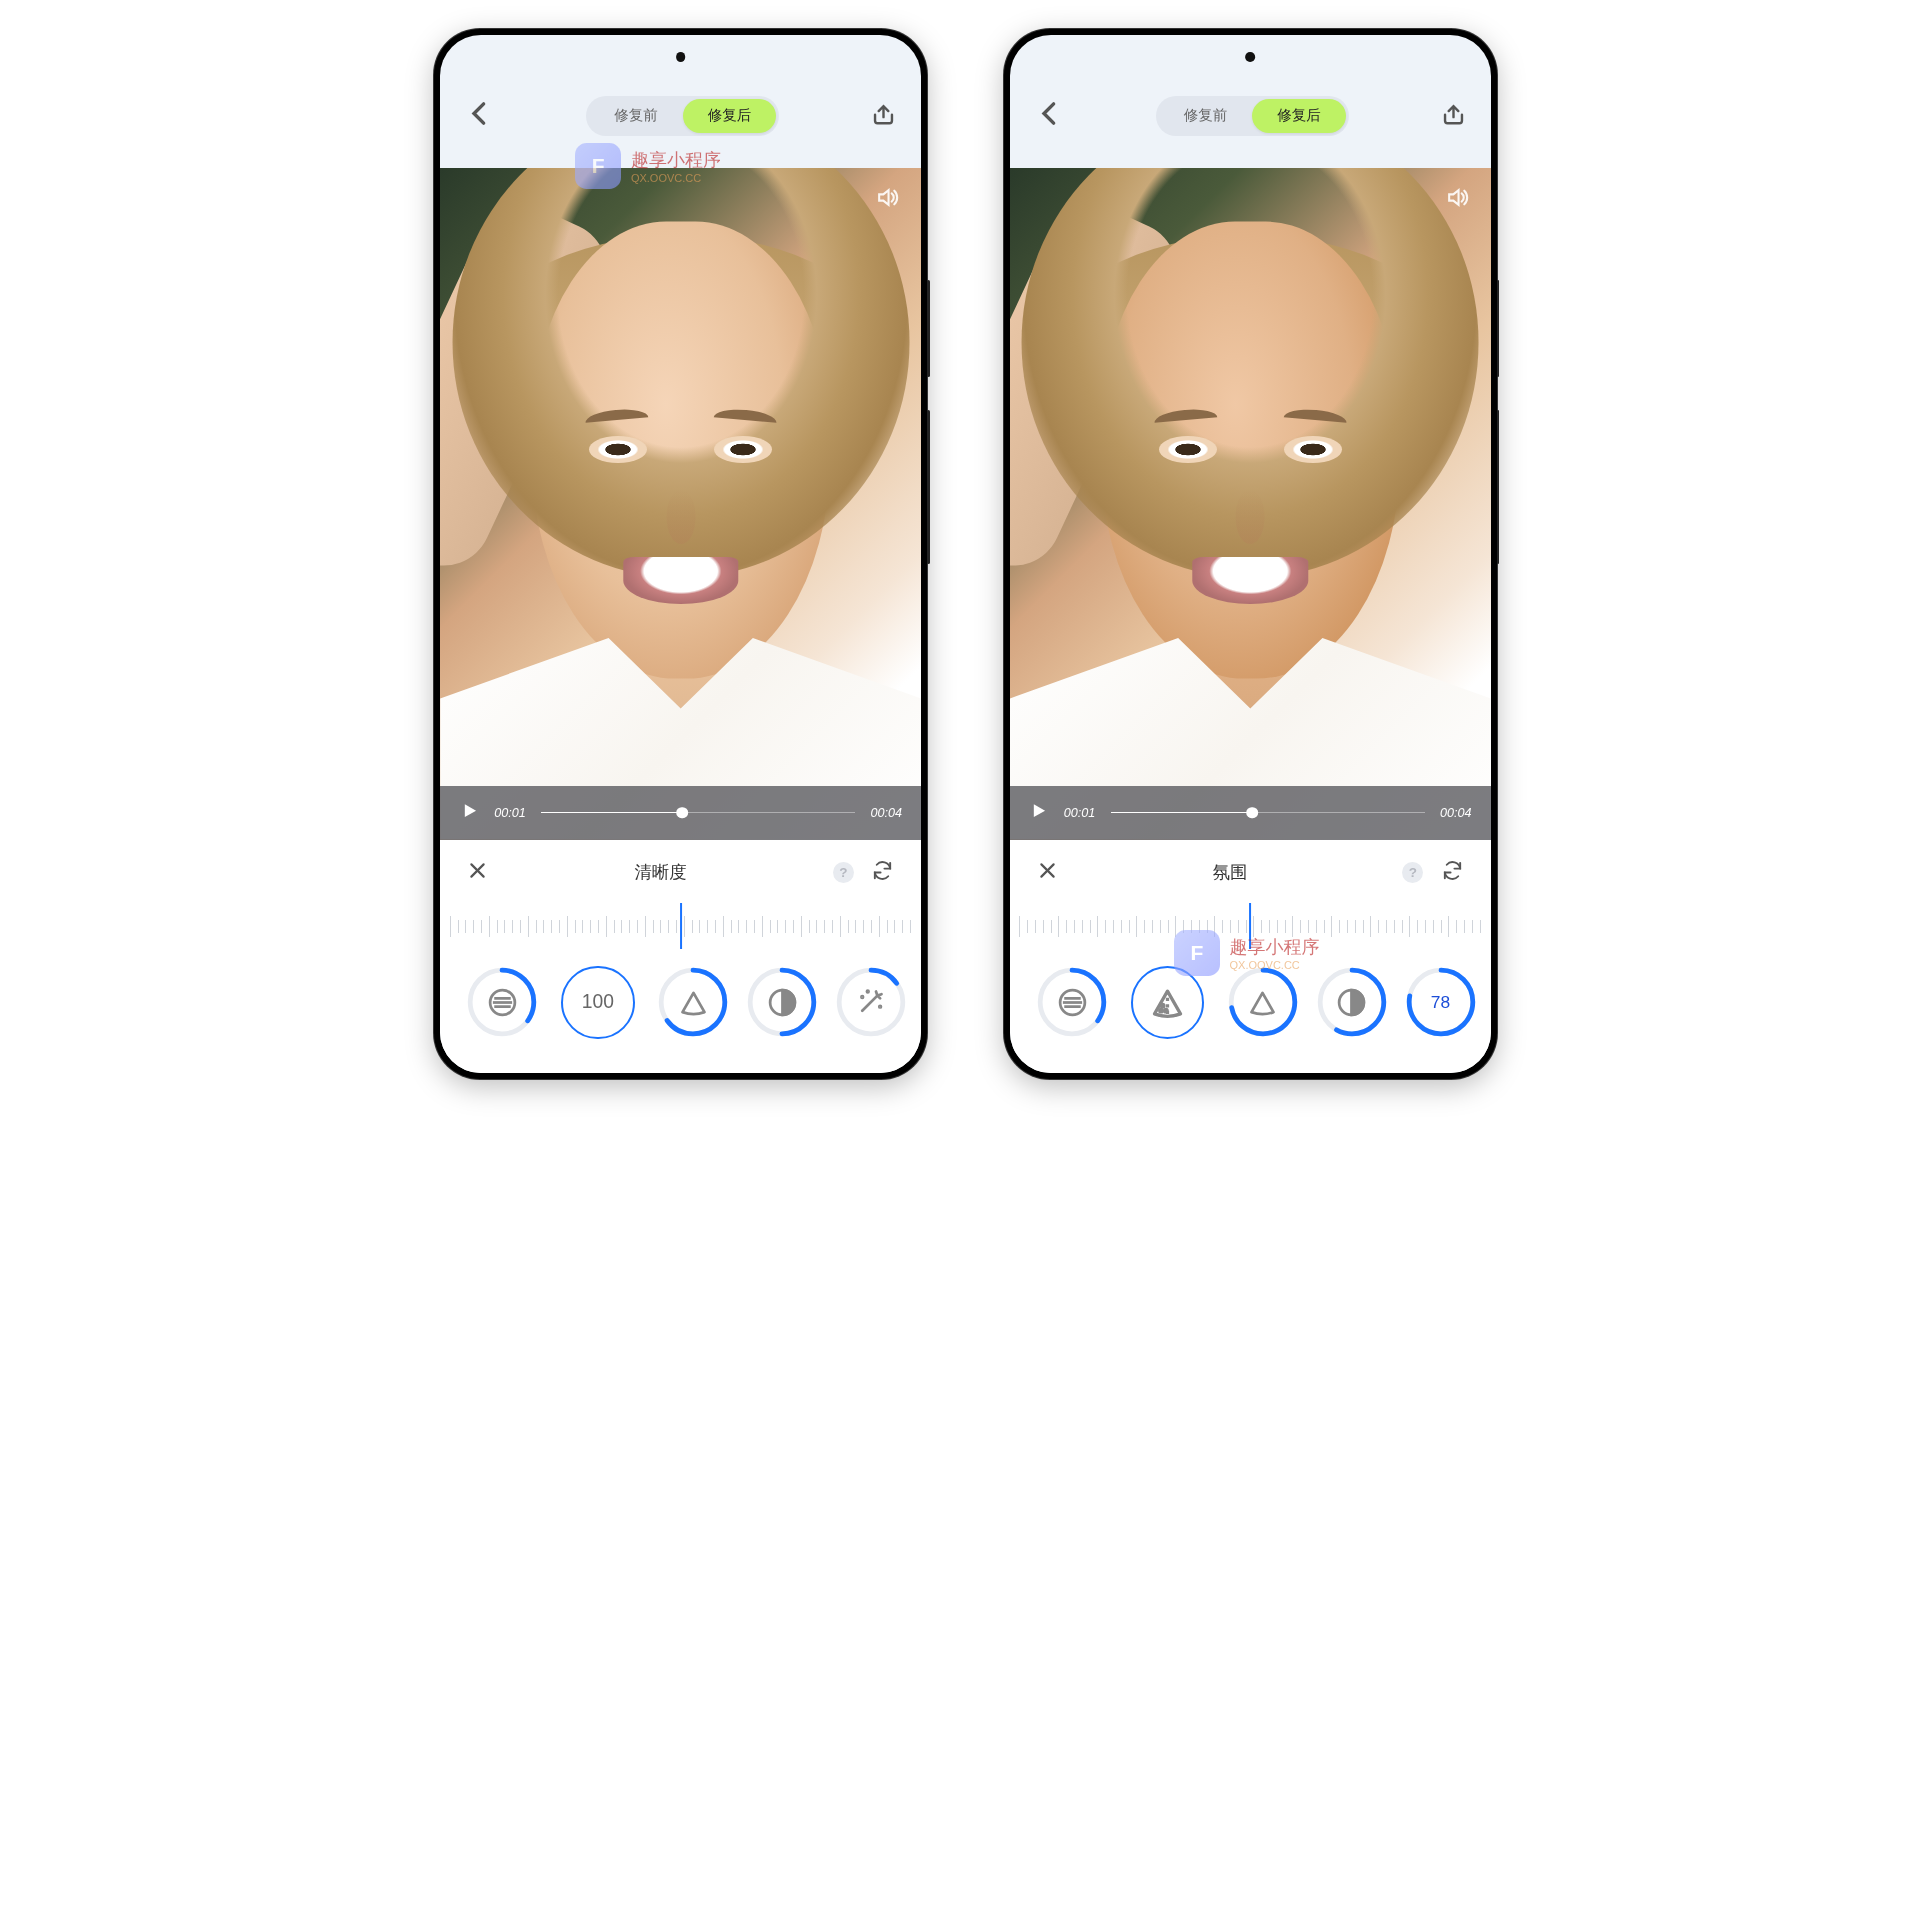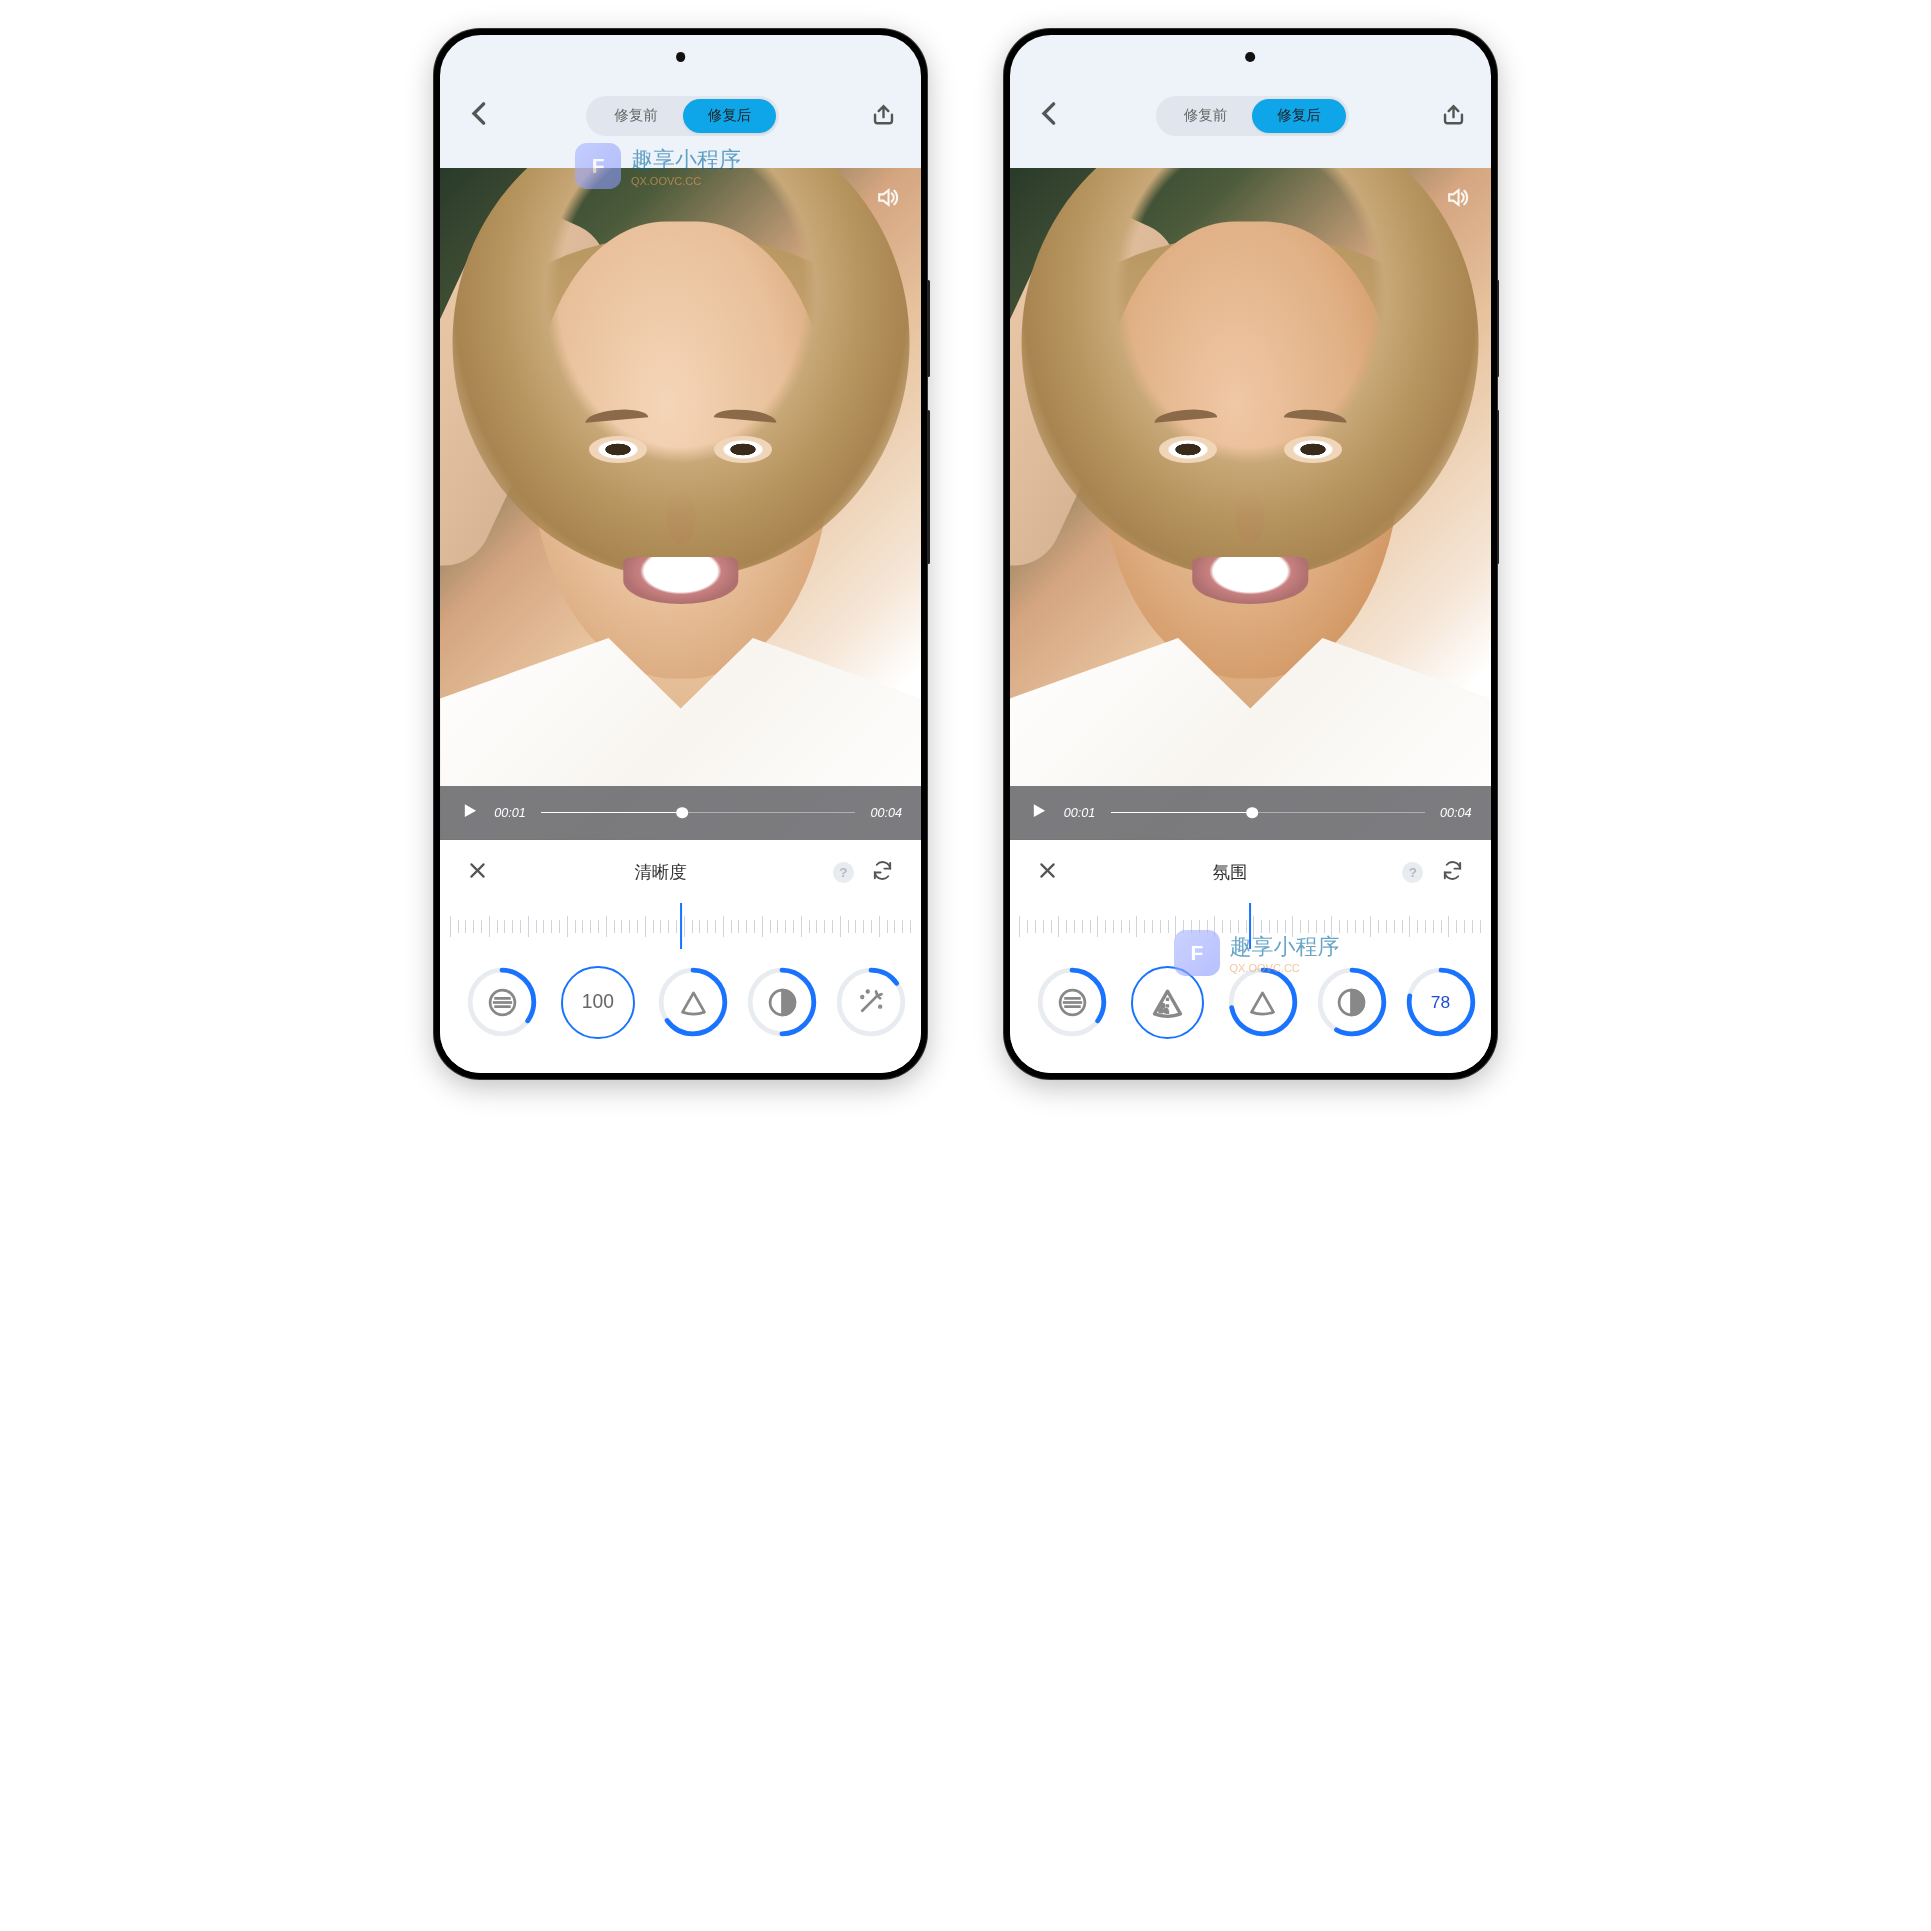--- a/index.html
+++ b/index.html
@@ -82,21 +82,21 @@
 .seg-item {
   padding: 7.7px 25px;
   border-radius: 19.3px;
   font-size: 14.5px;
   color: #666;
   cursor: pointer;
   display: flex;
   align-items: center;
 }
 .seg-item.active {
-  background: #0ea5e9;
+  background: #bef264;
   color: #222;
   box-shadow: 0 1px 2.9px rgba(0,0,0,0.08);
 }
 .share-icon {
   width: 29px;
   height: 29px;
   color: #555;
   cursor: pointer;
 }
 .watermark {
@@ -114,21 +114,21 @@
   border-radius: 11.6px;
   display: flex;
   align-items: center;
   justify-content: center;
   color: #fff;
   font-weight: 700;
   font-size: 21px;
   font-family: Arial, sans-serif;
 }
 .wm-text { display: flex; flex-direction: column; }
-.wm-title { font-size: 22px; color: #0369a1; font-weight: 500; }
+.wm-title { font-size: 18px; color: #b91c1c; font-weight: 500; }
 .wm-sub { font-size: 11px; color: #e8a05a; font-family: Liberation Sans, sans-serif; }
 .photo {
   flex: 1;
   background: linear-gradient(135deg, #2a3a2a 0%, #4a5a3a 20%, #d4a580 40%, #e8c5a0 55%, #f5e5d5 75%, #fff 85%);
   position: relative;
   overflow: hidden;
   font-style: italic;
 }
 .face {
   position: absolute;

